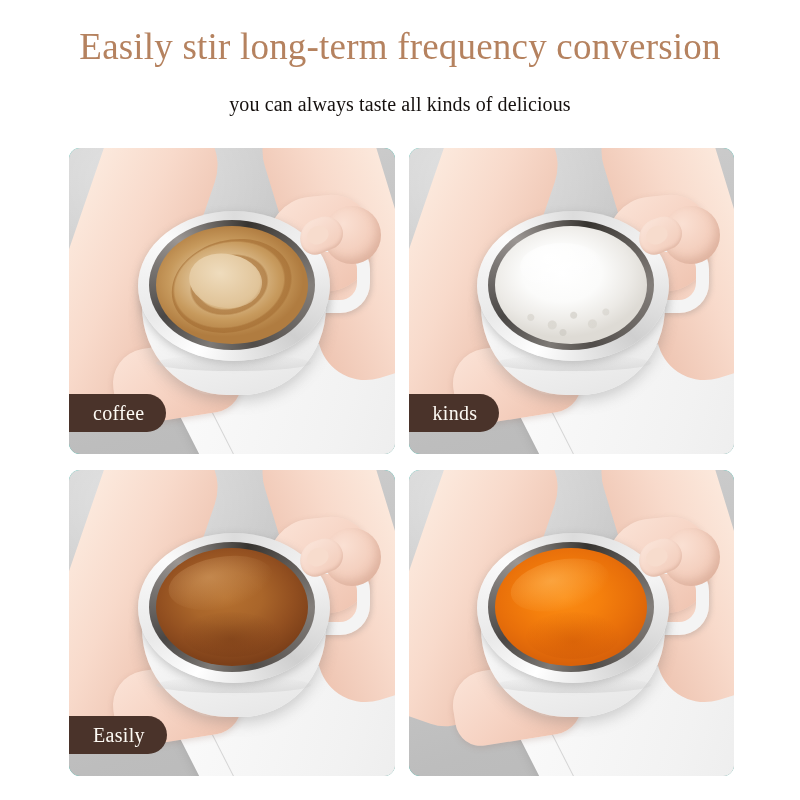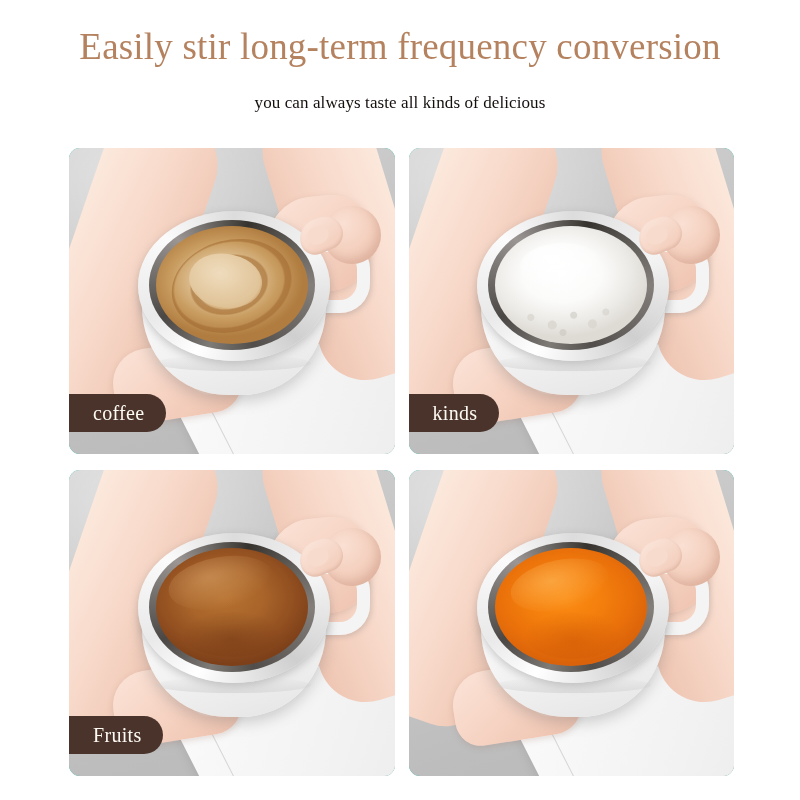--- a/index.html
+++ b/index.html
@@ -34,21 +34,21 @@
     font-weight: 400;
     letter-spacing: 0.2px;
     color: #b5825f;
     line-height: 1.12;
     white-space: nowrap;
   }
 
   .subheadline {
     margin-top: 26px;
     font-family: "Liberation Serif", "DejaVu Serif", serif;
-    font-size: 17px;
+    font-size: 20px;
     font-weight: 400;
     color: #15100e;
     letter-spacing: 0.1px;
     white-space: nowrap;
   }
 
   
   .grid {
     position: absolute;
     left: 69px;
@@ -469,21 +469,21 @@
           <div class="handle"></div>
           <div class="body"></div>
           <div class="rim-outer"></div>
           <div class="rim-inner"></div>
           <div class="liquid potion"></div>
         </div>
 
         <div class="knuckles"></div>
         <div class="thumb"></div>
       </div>
-      <div class="label-pill">Fruits</div>
+      <div class="label-pill">Easily</div>
     </div>
 
     <div class="panel">
       <div class="scene">
         <div class="placemat"></div>
         <div class="arm arm-left"></div>
         <div class="arm arm-right"></div>
         <div class="hand hand-lower"></div>
         <div class="hand hand-right"></div>
 

